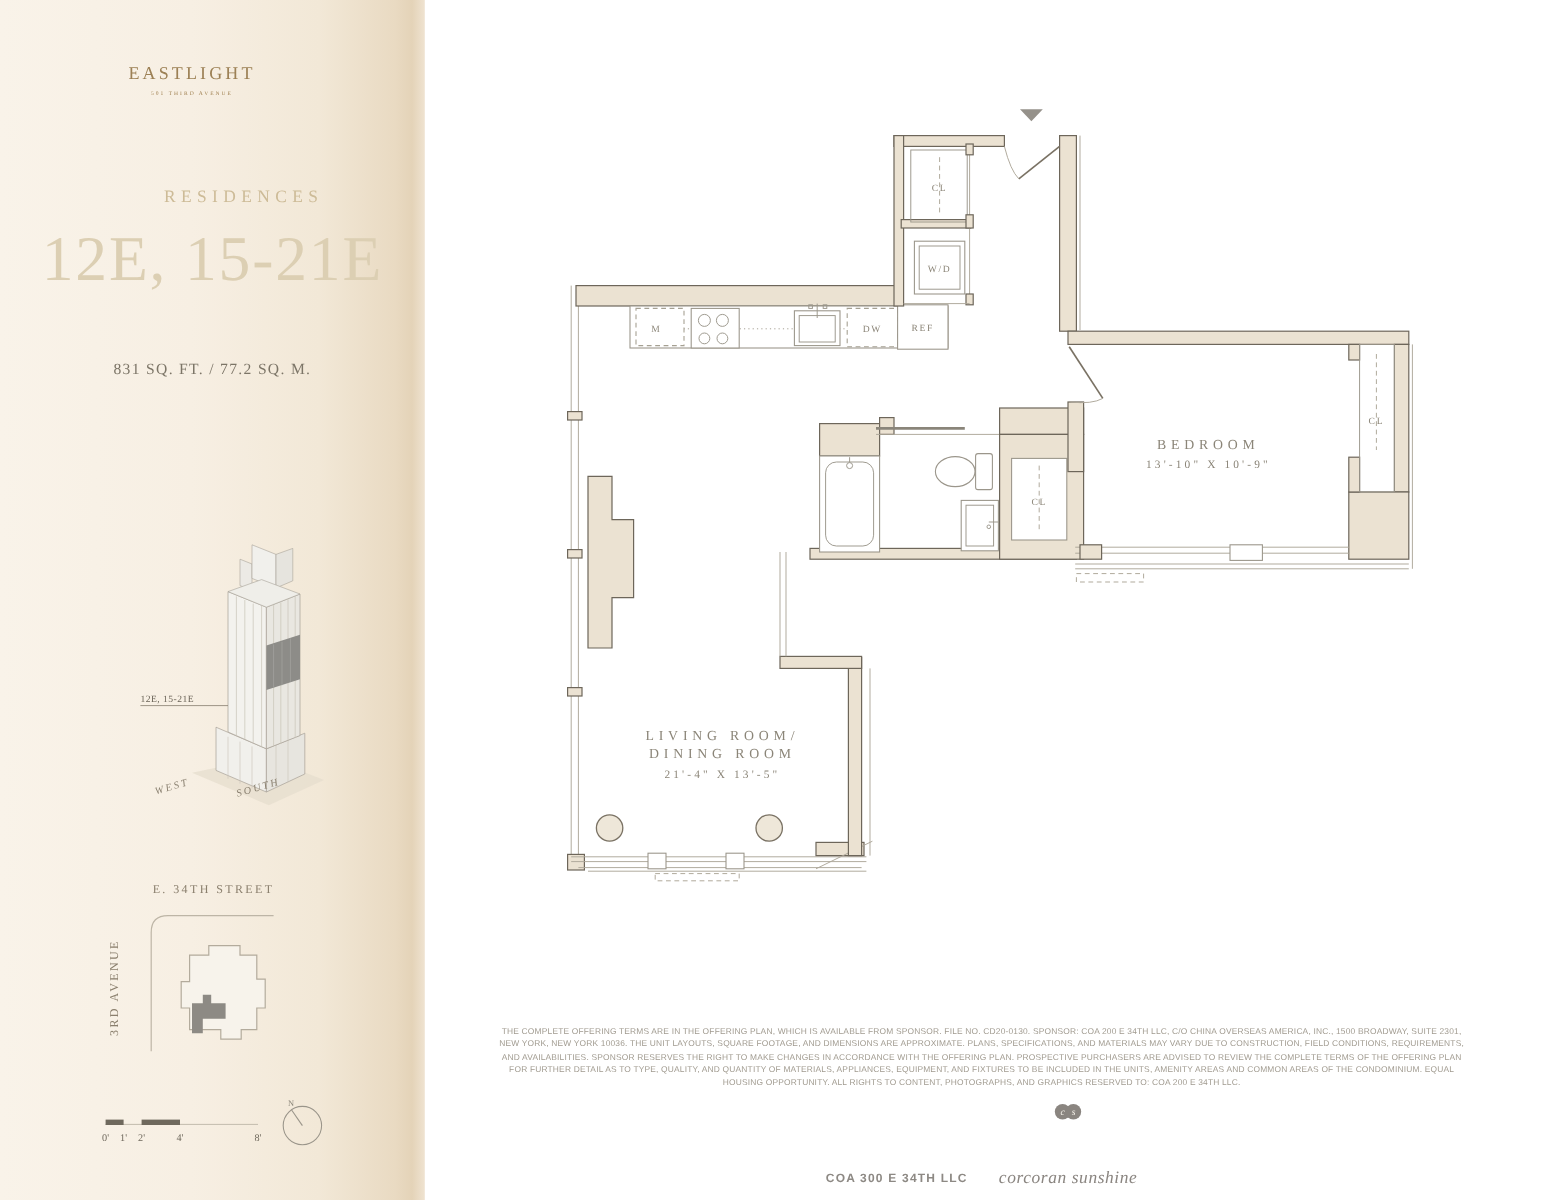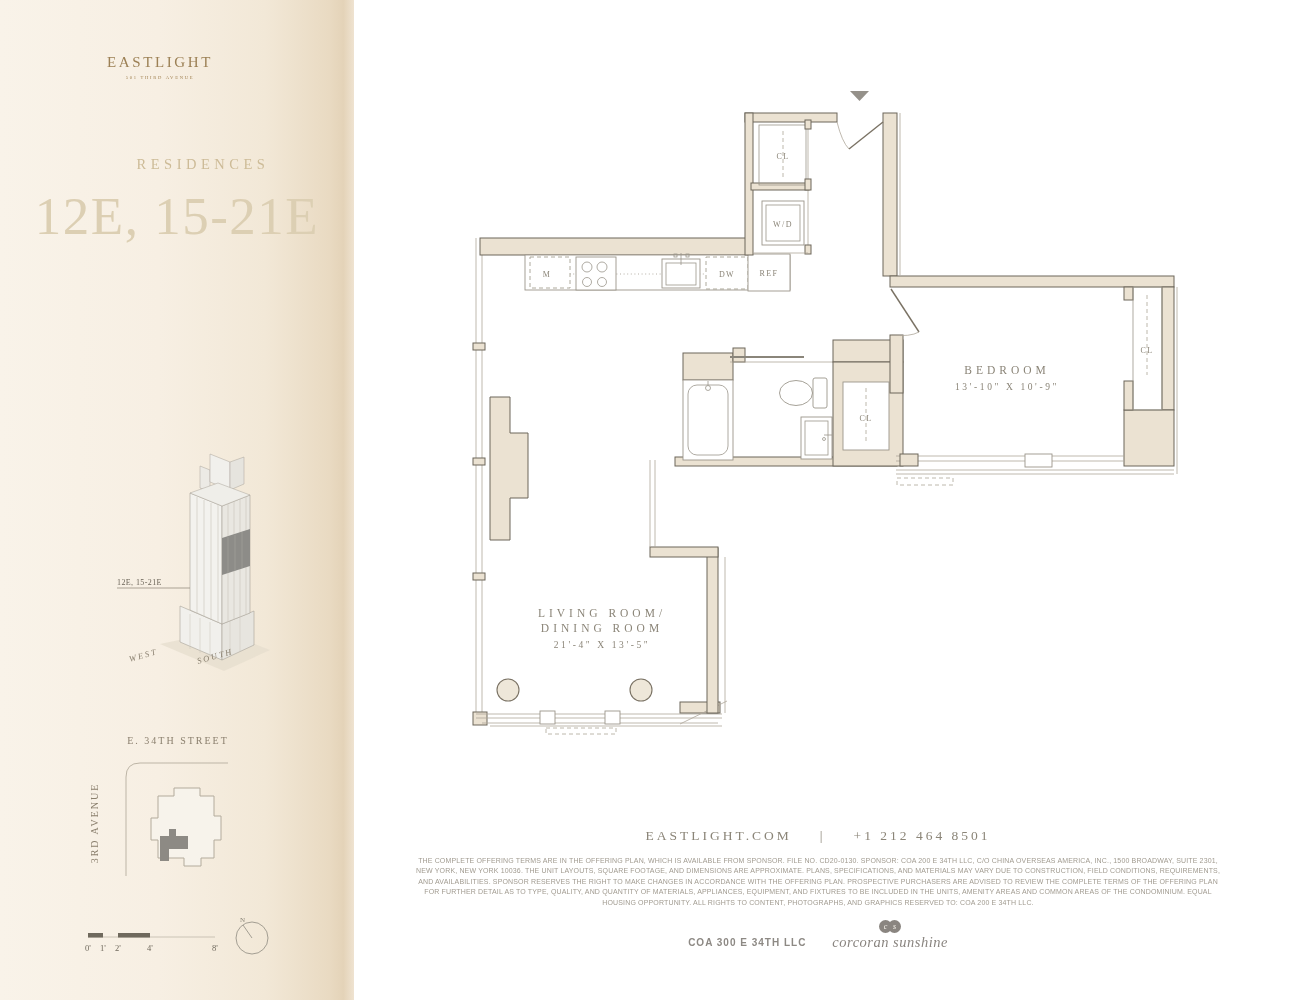--- a/index.html
+++ b/index.html
@@ -46,38 +46,39 @@
     justify-content:center;align-items:flex-end;gap:26px;}
   .sponsor-name{font-family:"Liberation Sans",sans-serif;font-weight:bold;font-size:10px;
     letter-spacing:1px;color:#8d8984;padding-bottom:3px;}
   .brokerage{display:flex;flex-direction:column;align-items:center;}
   .brok-circles{display:flex;margin-bottom:1px;}
   .brok-circle{width:13px;height:13px;border-radius:50%;background:#8a8580;color:#f6f2ea;
     font-family:"Liberation Serif",serif;font-style:italic;font-size:8px;line-height:13px;
     text-align:center;}
   .brok-circle.s{margin-left:-4px;}
   .brok-text{font-family:"Liberation Serif",serif;font-style:italic;font-size:14.5px;
-    color:#8a8580;letter-spacing:0.5px;}
+    color:#8a8580;letter-spacing:0.5px;margin-top:40px;}
 </style>
 </head>
 <body>
 
 <div id="canvas">
 
   <div id="sidebar">
 
     <div class="logo-wrap">
       <div class="logo-main">EASTLIGHT</div>
       <div class="logo-sub">501 THIRD AVENUE</div>
     </div>
 
     <div class="residences">RESIDENCES</div>
     <div class="unit-title">12E, 15-21E</div>
 
     <div class="unit-details">
+      <div>831 SQ. FT. / 77.2 SQ. M.</div>
     </div>
 
     <svg class="bldg-svg" width="220" height="235" viewBox="0 0 220 235">
       <polygon points="88,206 152,233 198,212 150,193" fill="#e6decd" opacity="0.75"></polygon>
 
       <polygon points="108,168 150,186 150,222 108,204" fill="#f1f0ec" stroke="#a8a298" stroke-width="0.6"></polygon>
       <polygon points="150,186 182,173 182,207 150,222" fill="#e7e5df" stroke="#a8a298" stroke-width="0.6"></polygon>
       <line x1="118" y1="176" x2="118" y2="211" stroke="#c9c4b8" stroke-width="0.5"></line>
       <line x1="128" y1="180" x2="128" y2="215" stroke="#c9c4b8" stroke-width="0.5"></line>
       <line x1="138" y1="184" x2="138" y2="219" stroke="#c9c4b8" stroke-width="0.5"></line>
@@ -281,25 +282,20 @@
 
     <g>
       <text x="172" y="532" text-anchor="middle" class="fp-name">LIVING ROOM/</text>
       <text x="172" y="547" text-anchor="middle" class="fp-name">DINING ROOM</text>
       <text x="172" y="563" text-anchor="middle" class="fp-dim">21'-4" X 13'-5"</text>
       <circle cx="78" cy="605" r="11" fill="#eee7d9" stroke="#7a7264" stroke-width="1.1"></circle>
       <circle cx="211" cy="605" r="11" fill="#eee7d9" stroke="#7a7264" stroke-width="1.1"></circle>
     </g>
   </svg>
 
-  <div class="contact-row">
-    <span>EASTLIGHT.COM</span>
-    <span>|</span>
-    <span>+1 212 464 8501</span>
-  </div>
 
   <div class="legal">
     <div>THE COMPLETE OFFERING TERMS ARE IN THE OFFERING PLAN, WHICH IS AVAILABLE FROM SPONSOR. FILE NO. CD20-0130. SPONSOR: COA 200 E 34TH LLC, C/O CHINA OVERSEAS AMERICA, INC., 1500 BROADWAY, SUITE 2301,</div>
     <div>NEW YORK, NEW YORK 10036. THE UNIT LAYOUTS, SQUARE FOOTAGE, AND DIMENSIONS ARE APPROXIMATE. PLANS, SPECIFICATIONS, AND MATERIALS MAY VARY DUE TO CONSTRUCTION, FIELD CONDITIONS, REQUIREMENTS,</div>
     <div>AND AVAILABILITIES. SPONSOR RESERVES THE RIGHT TO MAKE CHANGES IN ACCORDANCE WITH THE OFFERING PLAN. PROSPECTIVE PURCHASERS ARE ADVISED TO REVIEW THE COMPLETE TERMS OF THE OFFERING PLAN</div>
     <div>FOR FURTHER DETAIL AS TO TYPE, QUALITY, AND QUANTITY OF MATERIALS, APPLIANCES, EQUIPMENT, AND FIXTURES TO BE INCLUDED IN THE UNITS, AMENITY AREAS AND COMMON AREAS OF THE CONDOMINIUM. EQUAL</div>
     <div>HOUSING OPPORTUNITY.  ALL RIGHTS TO CONTENT, PHOTOGRAPHS, AND GRAPHICS RESERVED TO: COA 200 E 34TH LLC.</div>
   </div>
 
   <div class="sponsor-row">

